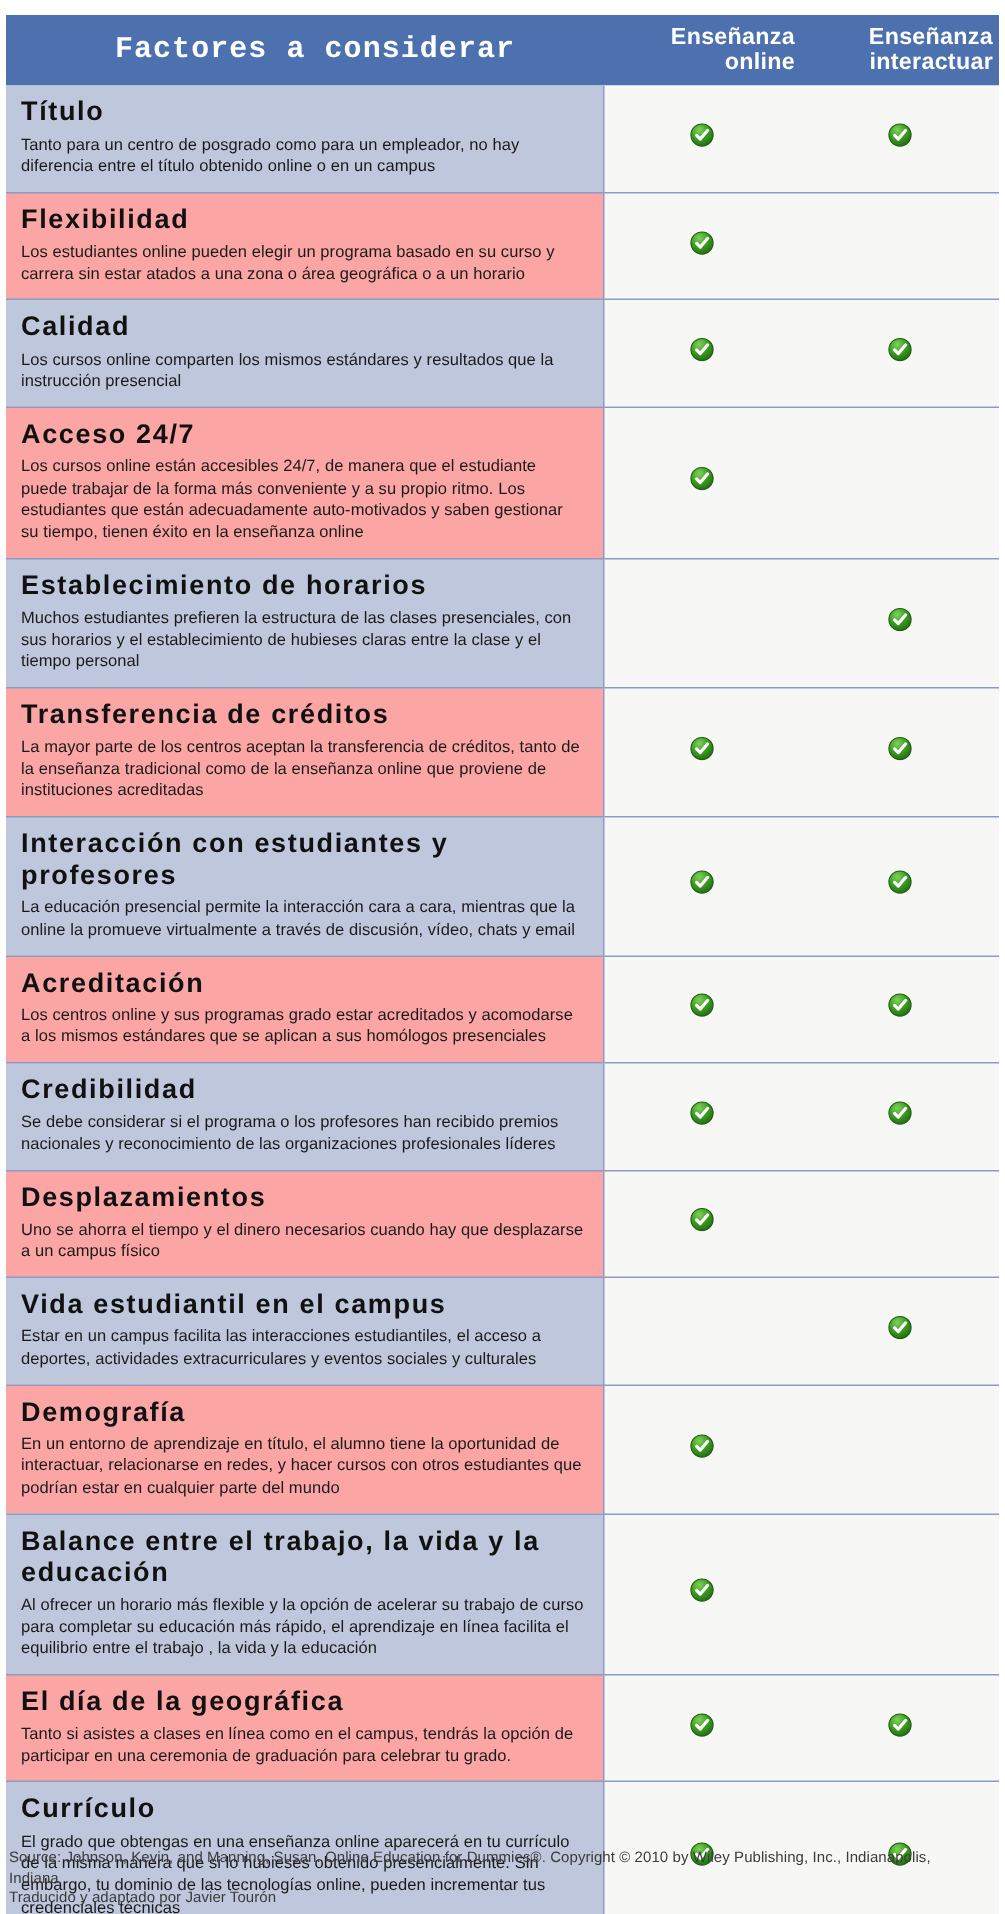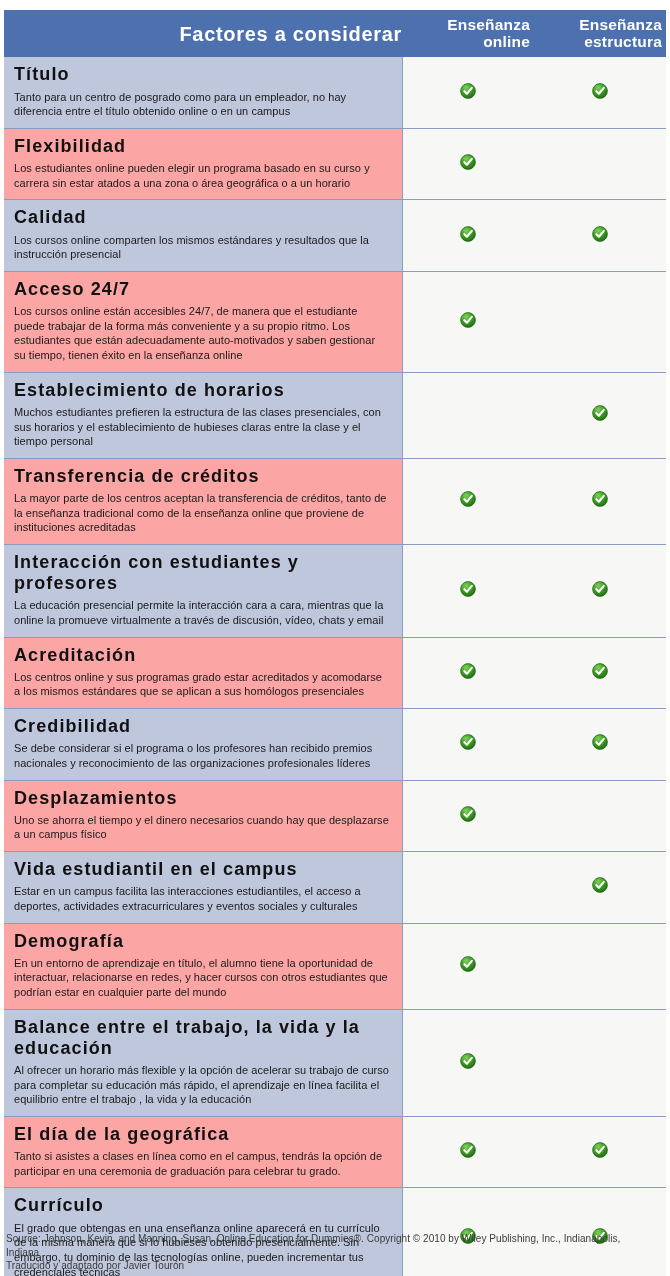--- a/index.html
+++ b/index.html
@@ -28,26 +28,27 @@
   
   thead th {
     background: #4d70ae;
     color: #ffffff;
     vertical-align: middle;
     padding: 0;
     border: 0;
   }
   th.col-factor {
     width: 398px;
-    text-align: right;
+    text-align: center;
     padding: 9px 0 9px 14px;
     font-size: 20px;
     font-weight: bold;
     letter-spacing: 0.7px;
     line-height: 1.12;
+    font-family: Liberation Mono, monospace;
   }
   th.col-mode {
     width: 132px;
     text-align: right;
     font-size: 15.5px;
     font-weight: bold;
     line-height: 1.08;
     letter-spacing: 0.2px;
     padding: 7px 4px;
   }
@@ -117,21 +118,21 @@
     <table class="comparison">
       <thead>
         <tr>
           <th class="col-factor">Factores a considerar</th>
           <th class="col-mode">
             <span>Enseñanza</span><br>
             <span>online</span>
           </th>
           <th class="col-mode">
             <span>Enseñanza</span><br>
-            <span>estructura</span>
+            <span>interactuar</span>
           </th>
         </tr>
       </thead>
       <tbody id="rows-body">
           <tr class="shade">
             <td class="factor-cell">
               <div class="row-title">Título</div>
               <div class="row-desc">Tanto para un centro de posgrado como para un empleador, no hay diferencia entre el título obtenido online o en un campus</div>
             </td>
             <td class="mark-cell"><span class="check-slot check-icon"><svg viewBox="0 0 16 16" width="16" height="16" aria-hidden="true">

